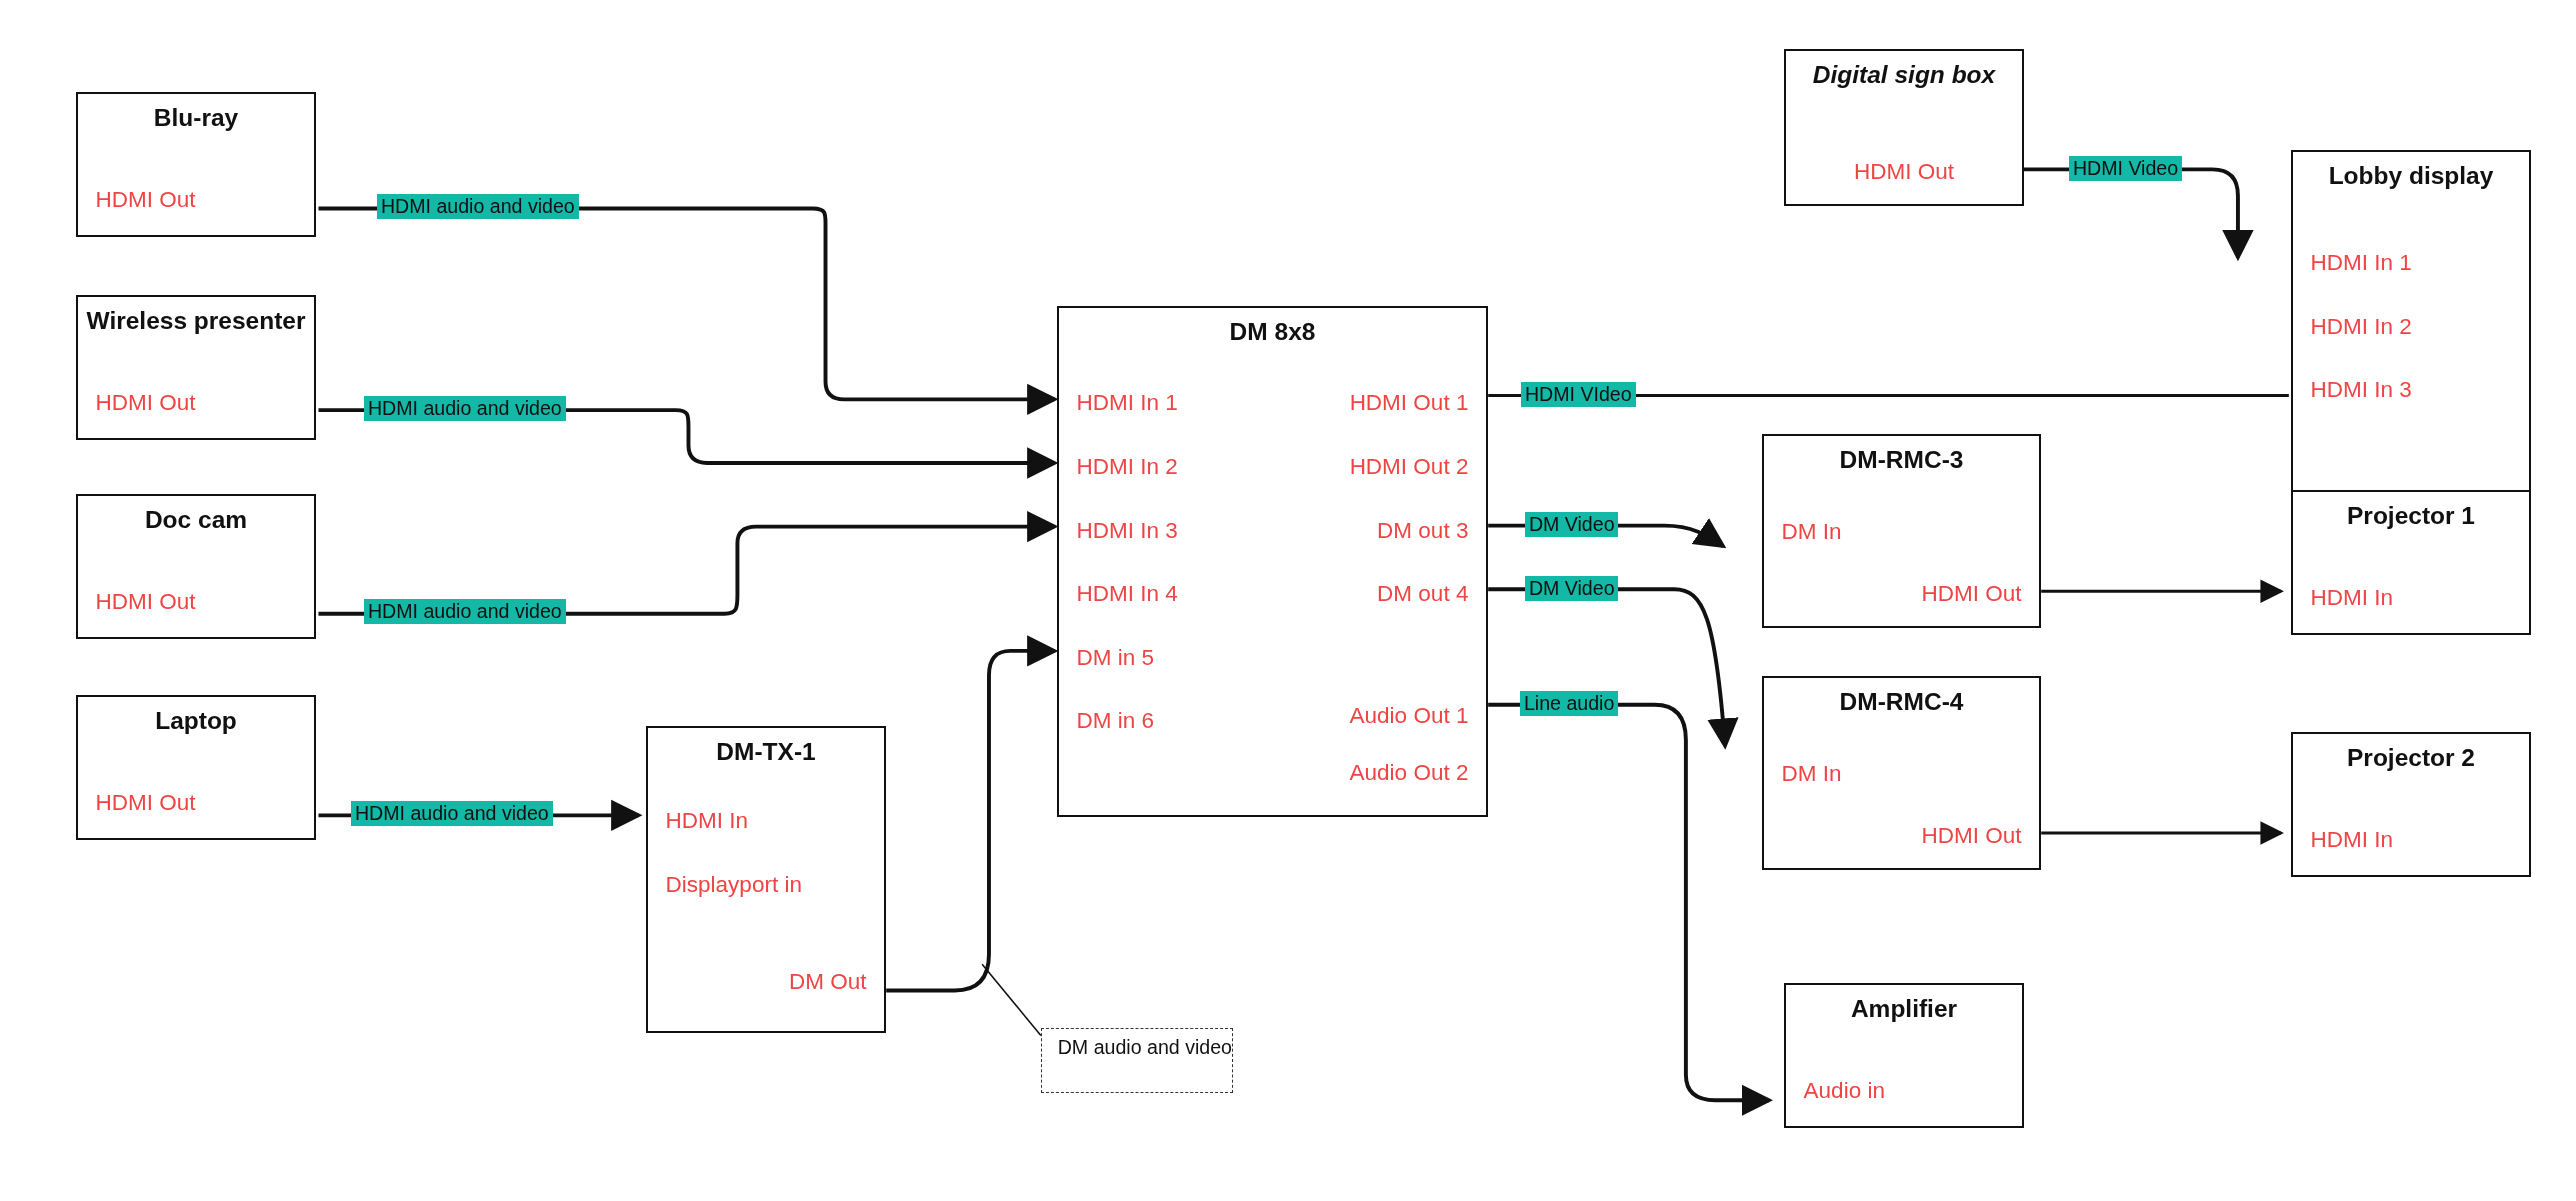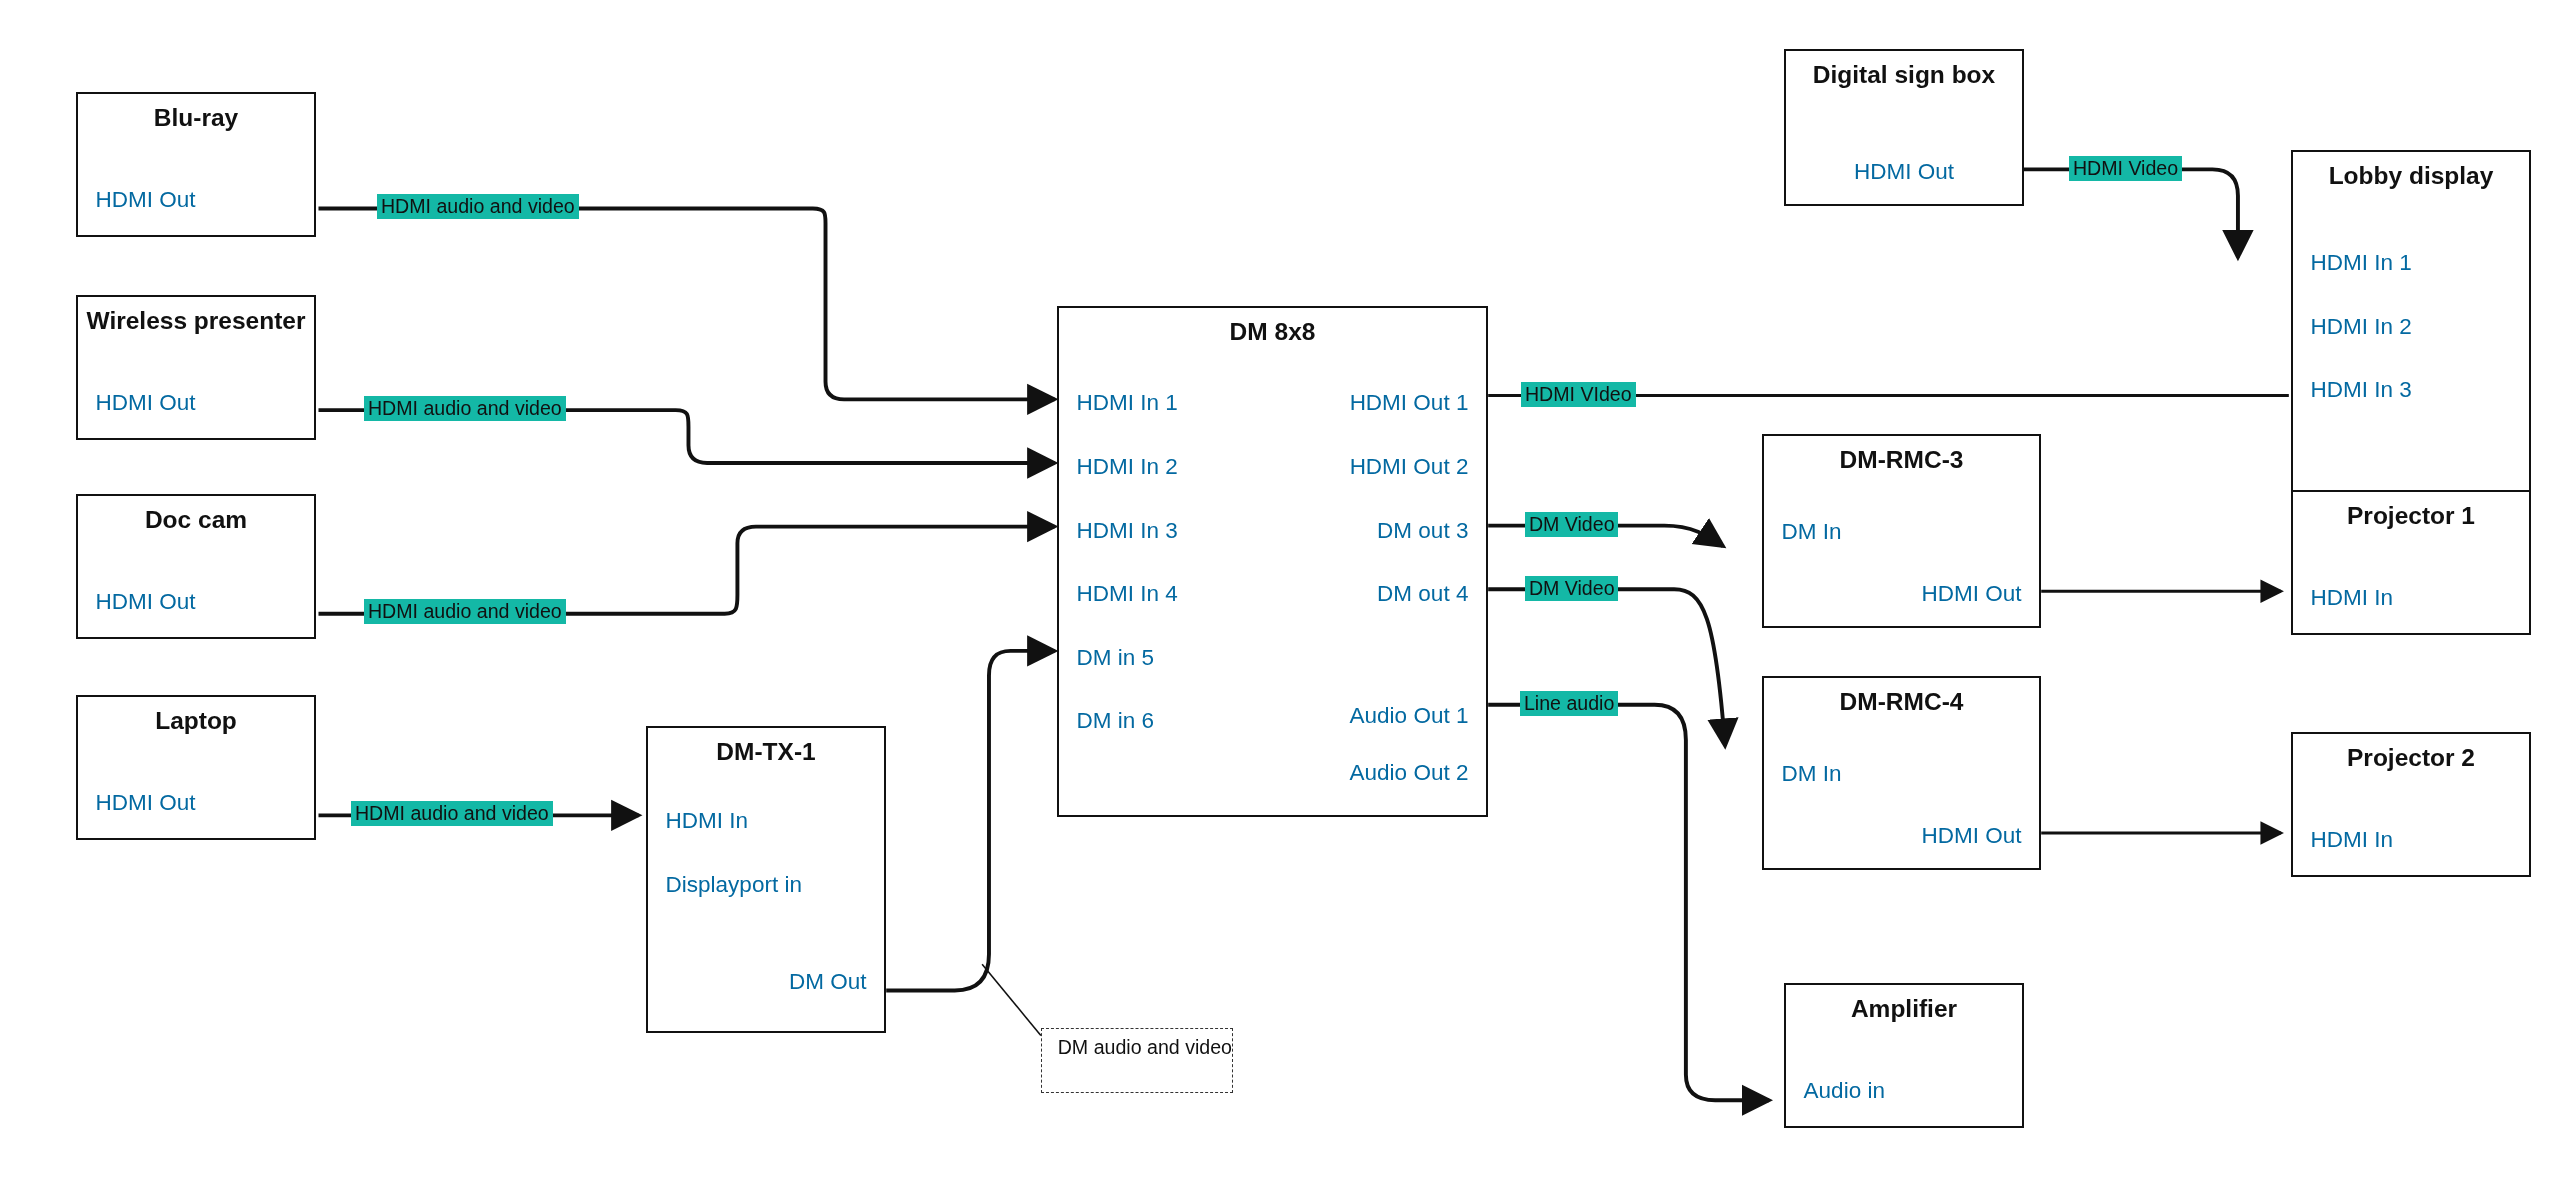--- a/index.html
+++ b/index.html
@@ -27,21 +27,21 @@
   .node .title {
     text-align: center;
     font-weight: bold;
     font-size: 24.5px;
     color: #111111;
     line-height: 1.15;
   }
   .port {
     position: absolute;
     font-size: 22.5px;
-    color: #0369a1;
+    color: #ef4444;
     white-space: nowrap;
   }
   .port.left { left: 17.6px; }
   .port.right { right: 17.6px; text-align: right; }
   .port.center { left: 0; right: 0; text-align: center; }
   .edge-label {
     position: absolute;
     font-size: 19.6px;
     color: #111111;
     background: #14b8a6;
@@ -152,21 +152,21 @@
 
     <div class="port right" style="top:82px;">HDMI Out 1</div>
     <div class="port right" style="top:146px;">HDMI Out 2</div>
     <div class="port right" style="top:210px;">DM out 3</div>
     <div class="port right" style="top:273px;">DM out 4</div>
     <div class="port right" style="top:395px;">Audio Out 1</div>
     <div class="port right" style="top:452px;">Audio Out 2</div>
   </div>
 
   <div class="node" style="left:1784px; top:49px; width:240px; height:157px;">
-    <div class="title nodetitle-wrap" style="padding:0 25.5px;">Digital sign box</div>
+    <div class="title nodetitle-wrap" style="padding:0 25.5px;font-style:italic;">Digital sign box</div>
     <div class="port center" style="top:108px;">HDMI Out</div>
   </div>
 
   <div class="node" style="left:2291px; top:150px; width:240px; height:368px;">
     <div class="title nodetitle-wrap" style="padding:0 29px;">Lobby display</div>
     <div class="port left" style="top:98px;">HDMI In 1</div>
     <div class="port left" style="top:162px;">HDMI In 2</div>
     <div class="port left" style="top:225px;">HDMI In 3</div>
   </div>
 

